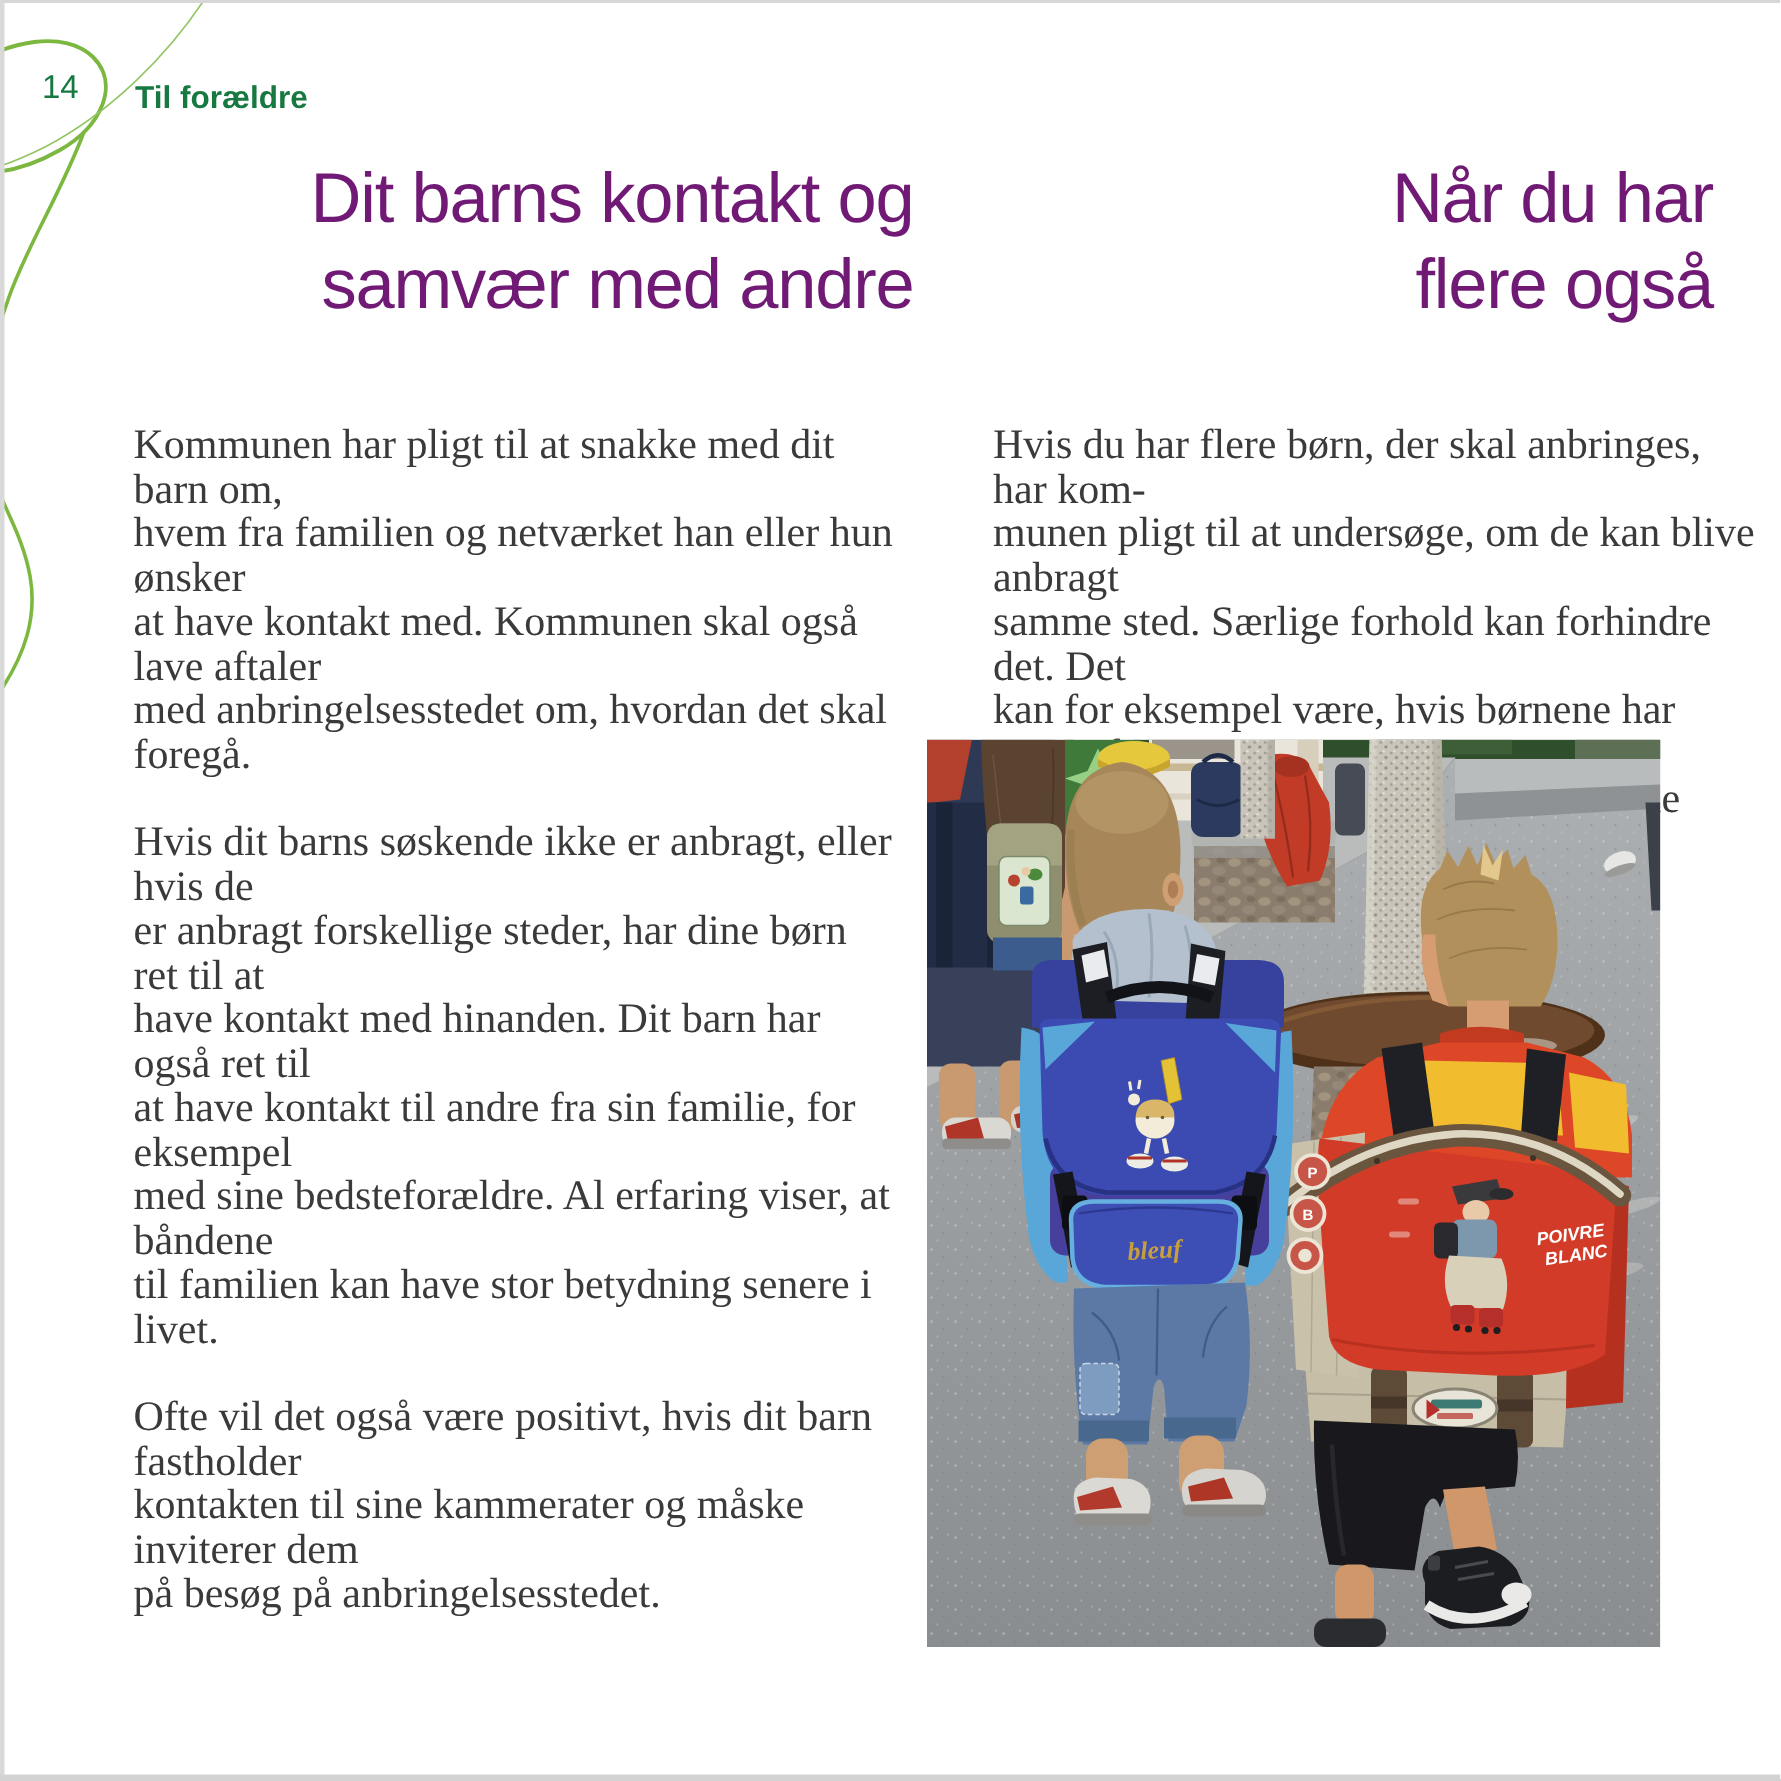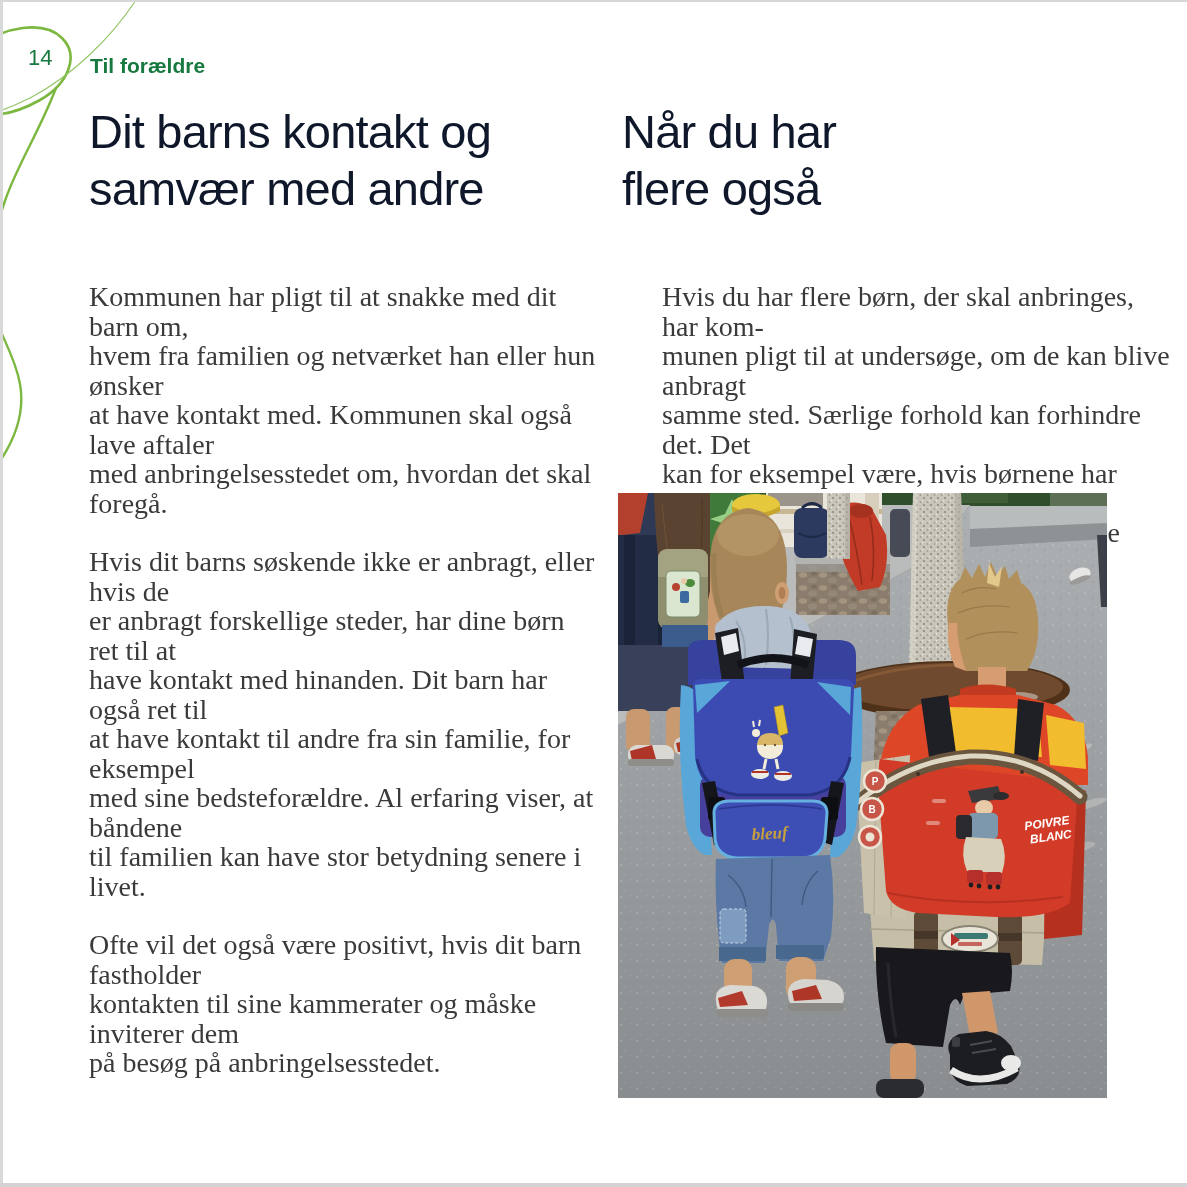--- a/index.html
+++ b/index.html
@@ -9,21 +9,21 @@
   .edge-top{position:absolute;left:0;top:0;width:1187px;height:2px;background:#d7d7d7;}
   .edge-left{position:absolute;left:0;top:0;width:3px;height:1187px;background:#d9d9d9;}
   .edge-bottom{position:absolute;left:0;top:1183px;width:1187px;height:4px;background:#d3d3d3;}
 
   .corner-decor{position:absolute;left:0;top:0;width:240px;height:470px;pointer-events:none;}
 
   .page-num{position:absolute;left:28px;top:45px;font-size:22px;font-weight:500;color:#17793f;}
   .section-label{position:absolute;left:90px;top:44px;font-size:21px;font-weight:600;color:#17793f;margin-top:10px;}
 
   .heading{position:absolute;top:103px;font-size:47px;line-height:57px;font-weight:500;
-           color:#0f172a;letter-spacing:-0.8px;white-space:pre-line;}
+           color:#701a75;letter-spacing:-0.8px;white-space:pre-line;text-align:right;}
   .heading-left{left:89px;width:520px;}
   .heading-right{left:622px;width:520px;}
 
   .bodycol{position:absolute;top:282px;width:510px;font-family:"Liberation Serif",serif;
            font-size:28px;line-height:29.5px;color:#3a3a3a;}
   .bodycol-left{left:89px;}
   .bodycol-right{left:622px;margin-left:40px;}
   .bodycol p{margin:0 0 29px 0;white-space:pre-line;}
 
   .photo{position:absolute;left:618px;top:493px;width:489px;height:605px;margin:0;overflow:hidden;}

